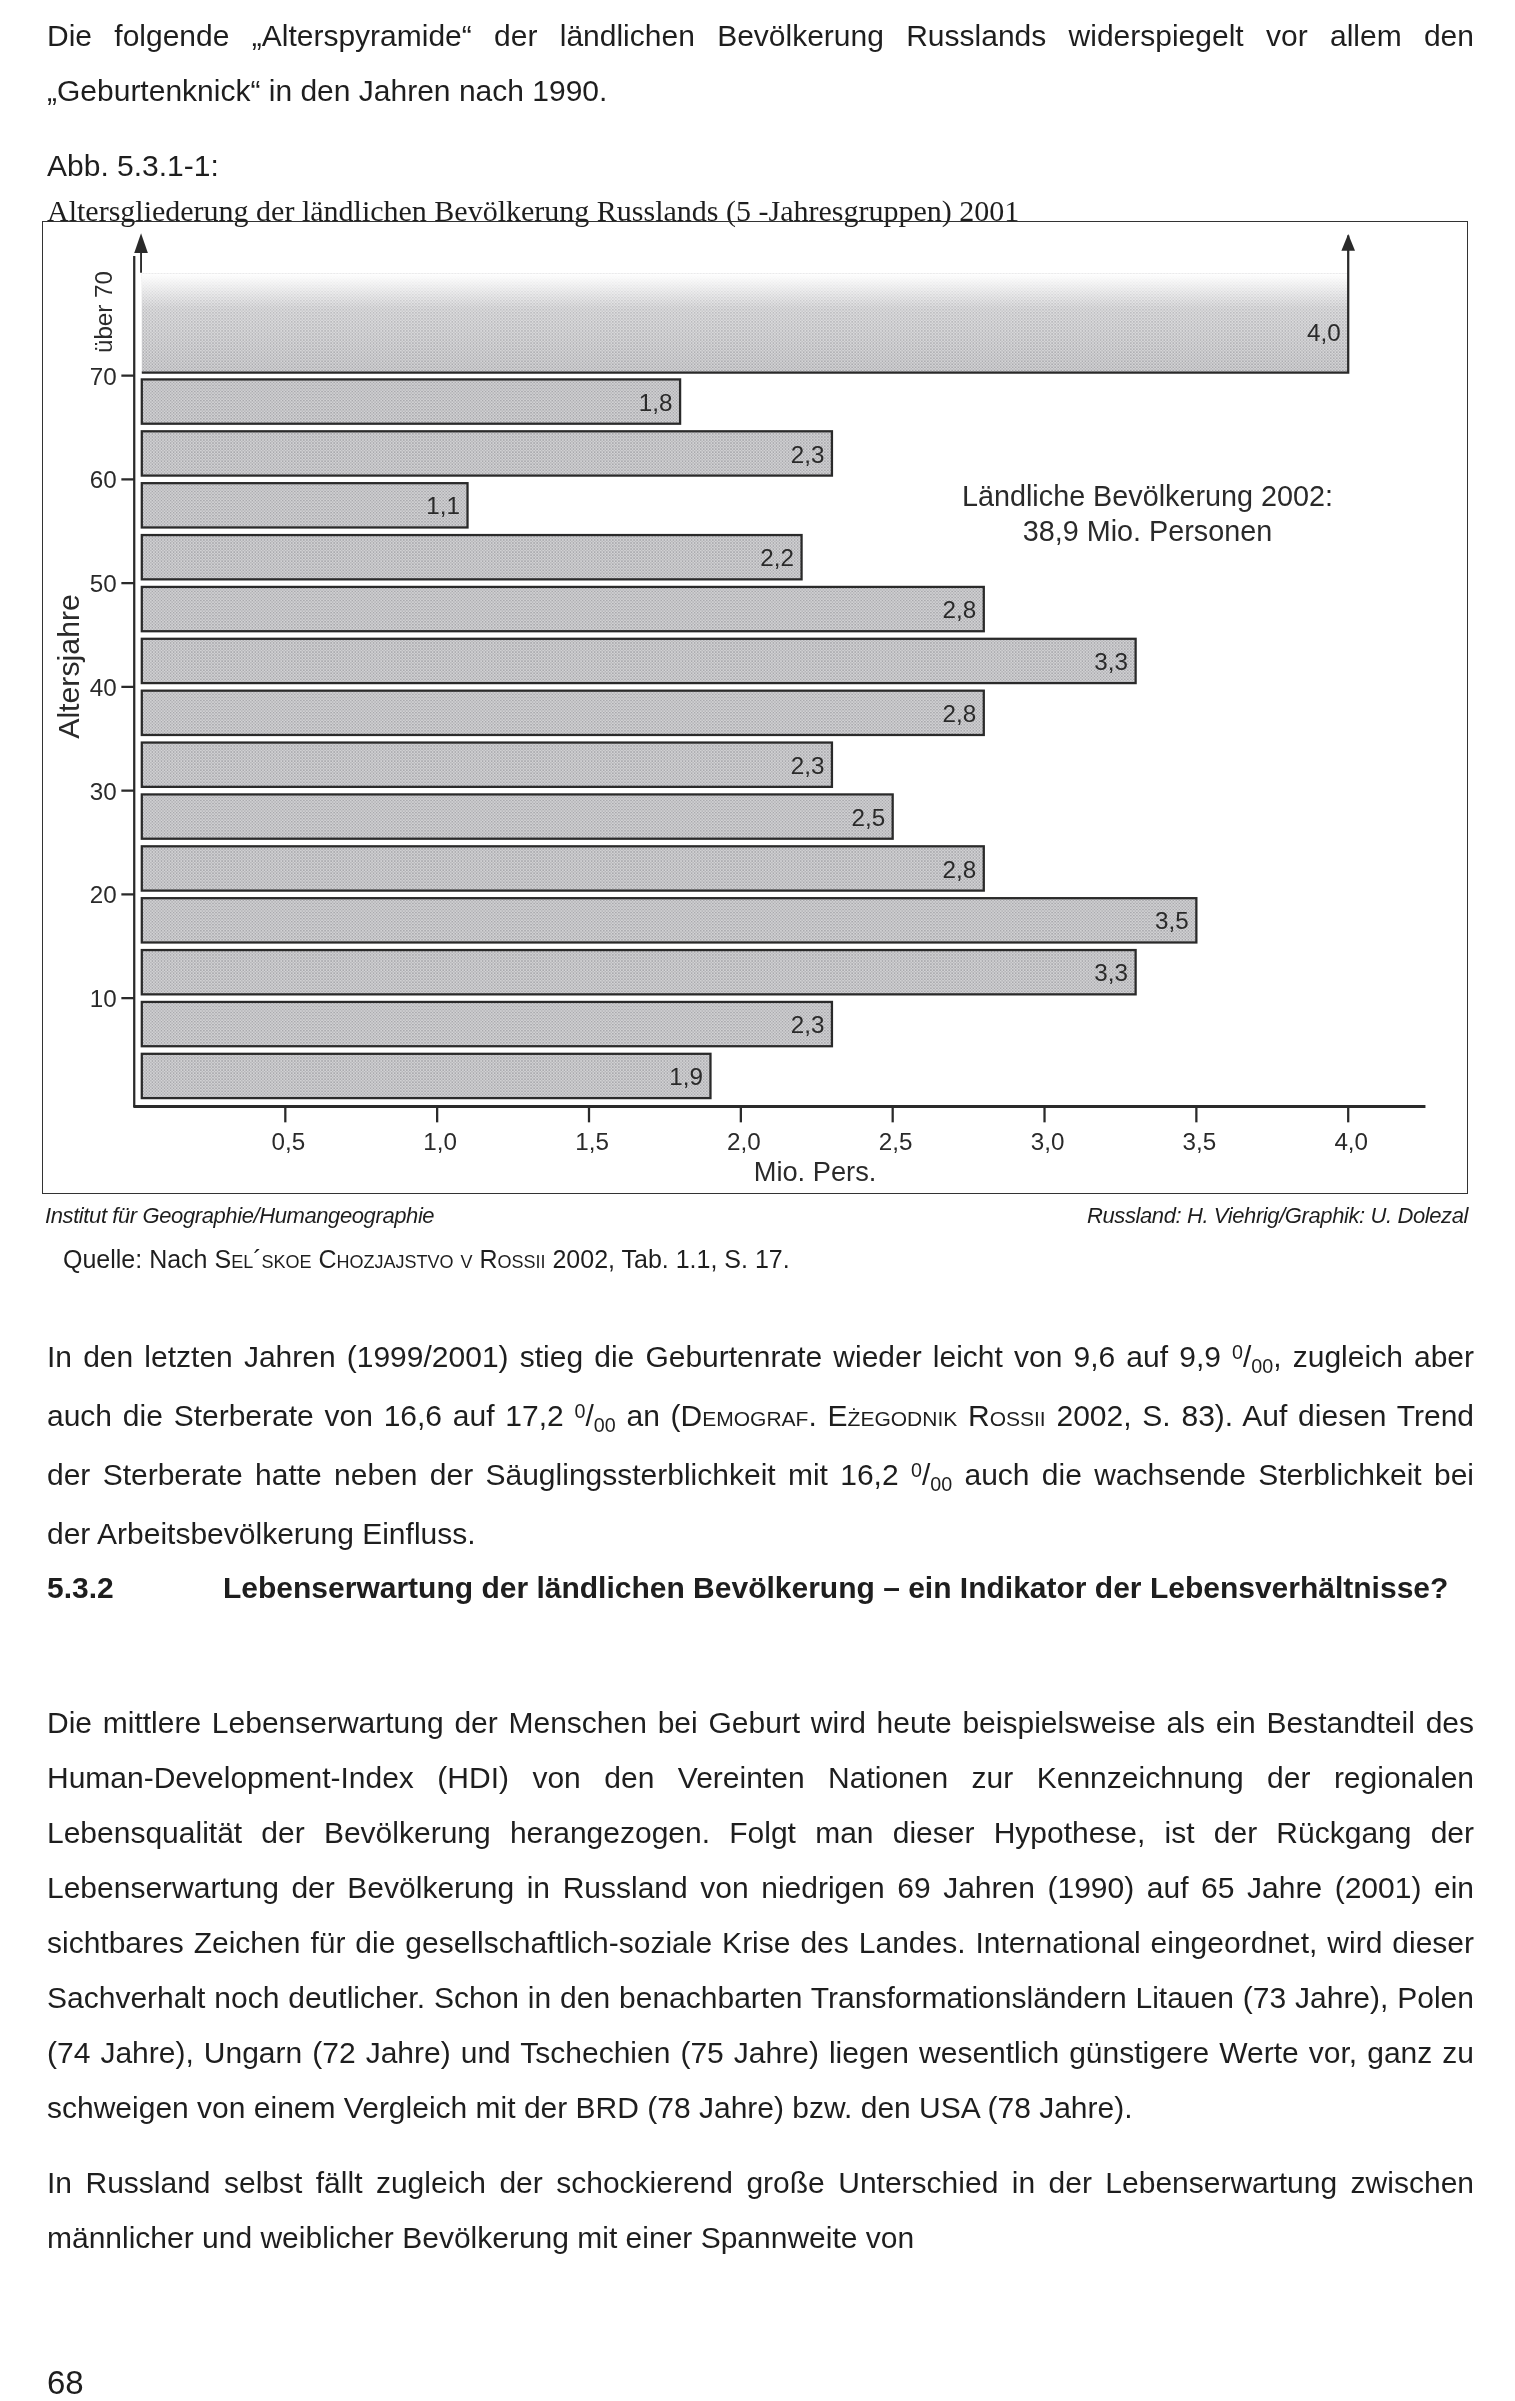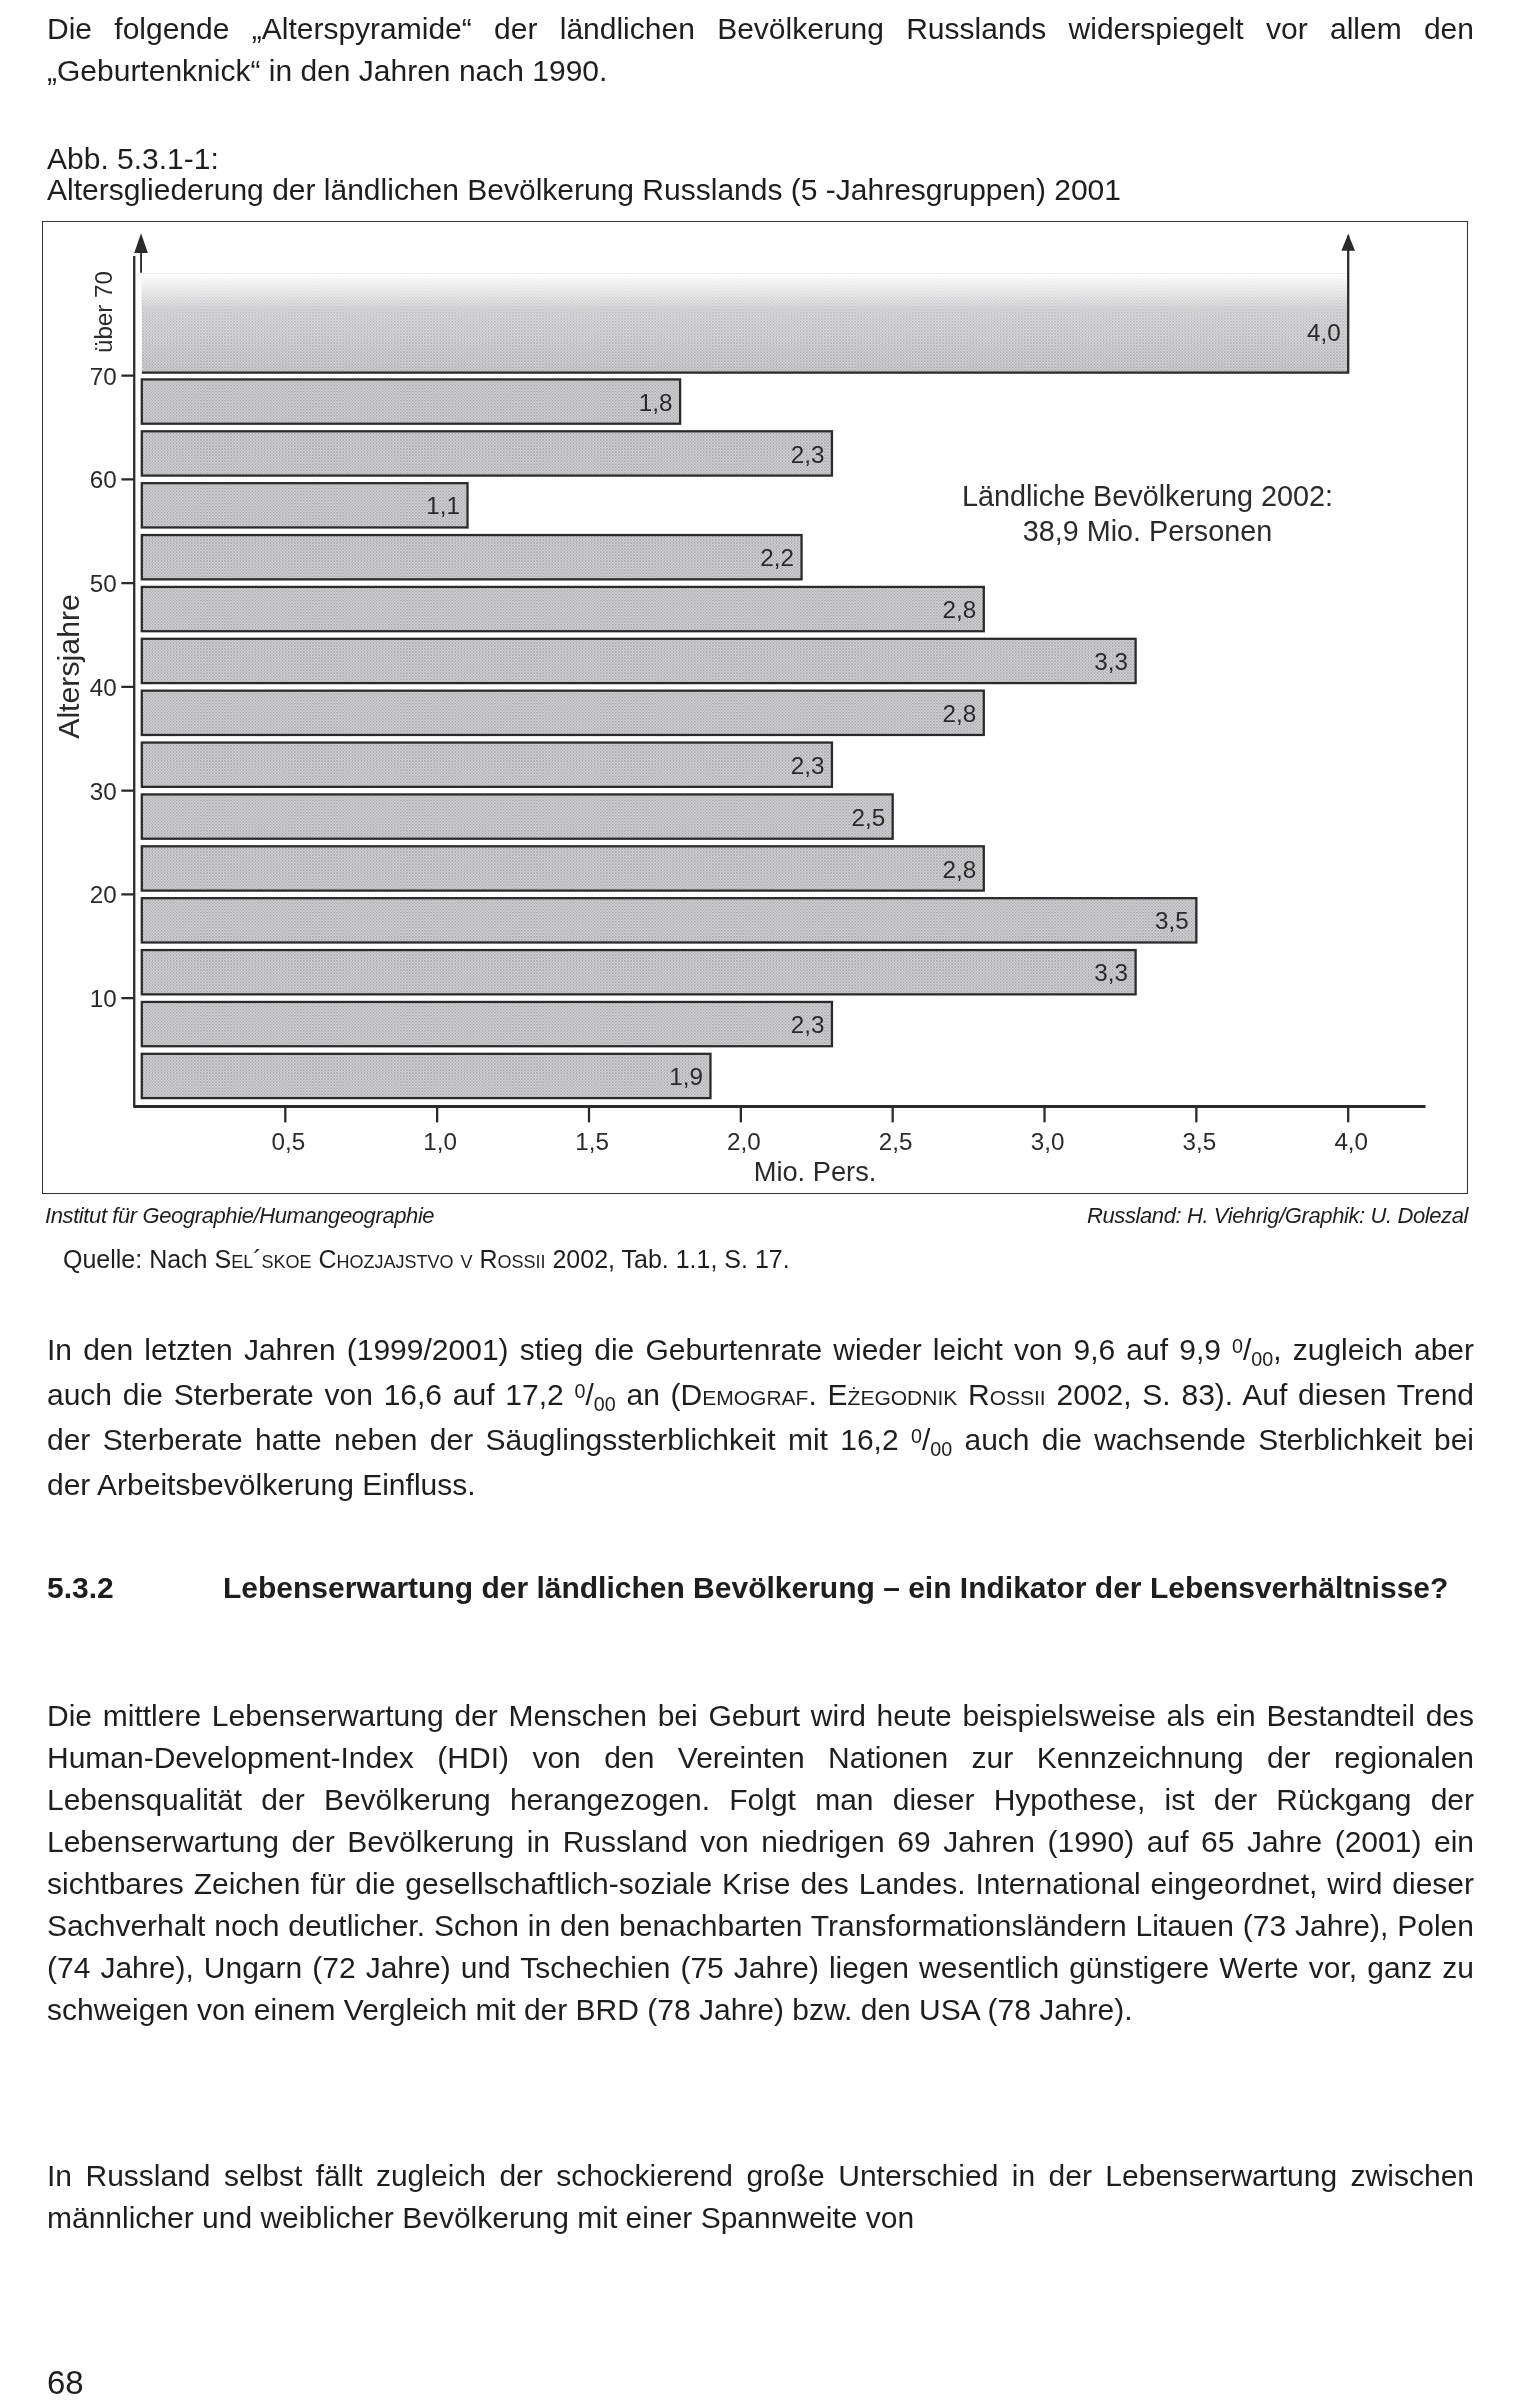--- a/index.html
+++ b/index.html
@@ -1,26 +1,26 @@
 <!DOCTYPE html>
 <html style="font-size:12px"><head>
 <meta charset="utf-8">
 <style>
   html, body { margin: 0; padding: 0; background: #ffffff; }
   body { width: 1515px; height: 2401px; position: relative; overflow: hidden;
          font-family: "Liberation Sans", sans-serif; color: #1e1e1e; }
-  .txt { position: absolute; left: 47px; width: 1427px; font-size: 30px; line-height: 42px; }
+  .txt { position: absolute; left: 47px; width: 1427px; font-size: 30px; line-height: 55px; }
   .just { text-align: justify; text-align-last: left; }
   .sc { font-variant: small-caps; }
   .permil { position: relative; display: inline-block; font-size: 30px; }
   .permil sup { font-size: 19.7px; position: relative; top: -4.5px; vertical-align: top; }
   .permil sub { font-size: 19.7px; vertical-align: baseline; position: relative; top: 6px; }
   #p1 { top: 7.6px; }
   #abb { top: 138px; }
-  #abbtitle { top: 169px; }
+  #abbtitle { top: 183px; font-family: Liberation Serif, serif; }
   #frame { position: absolute; left: 42px; top: 221px; width: 1426px; height: 973px;
            border: 1.5px solid #333; box-sizing: border-box; }
   #chart { position: absolute; left: 0; top: 0; }
   .credit { position: absolute; top: 1203px; font-size: 22px; font-style: italic; letter-spacing: -0.4px; }
   #credit-left { left: 45px; }
   #credit-right { right: 47px; }
   #quelle { position: absolute; left: 63px; top: 1245px; font-size: 25px; }
   #p2 { top: 1329px; }
   #heading { position: absolute; top: 1567px; left: 47px; width: 1427px; font-size: 30px; line-height: 42px; font-weight: bold; }
   #heading .num { position: absolute; left: 0; top: 0; }

